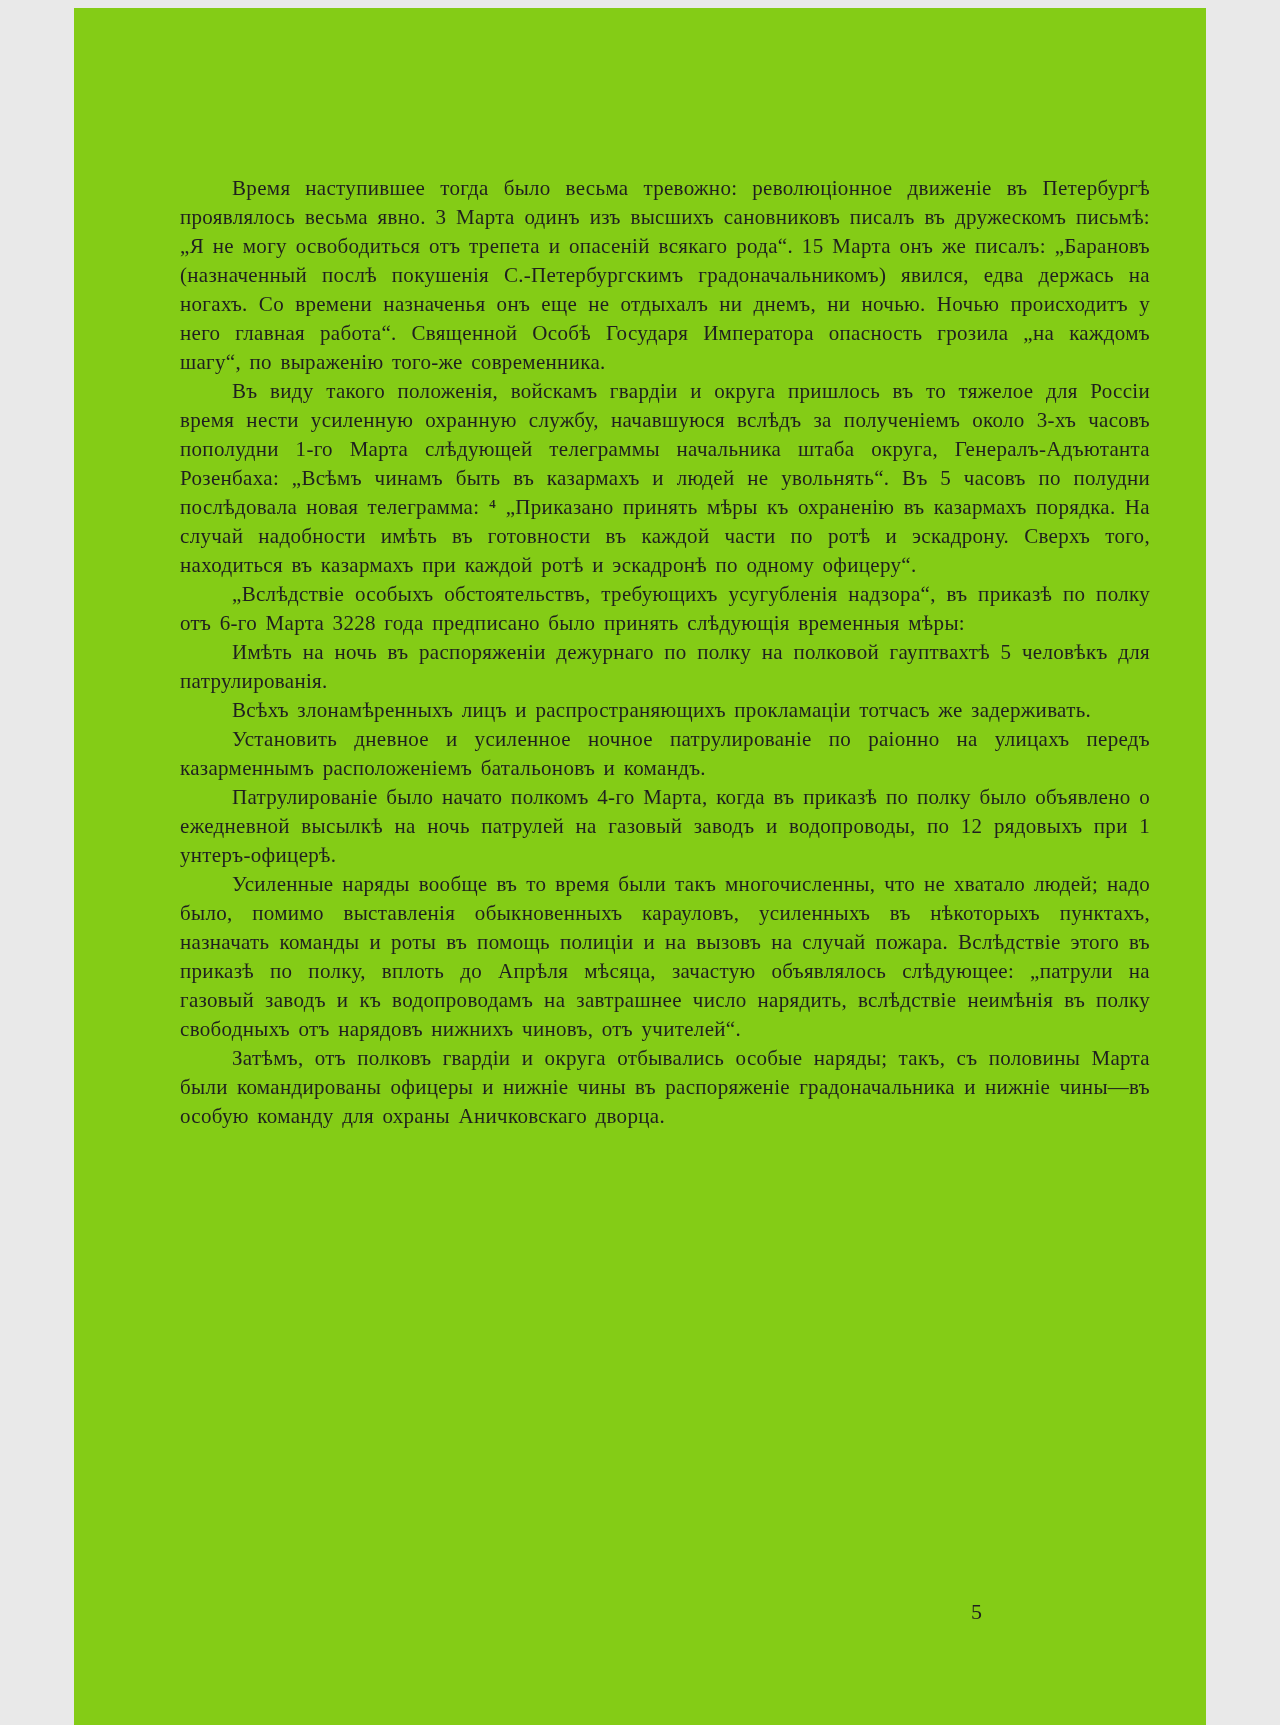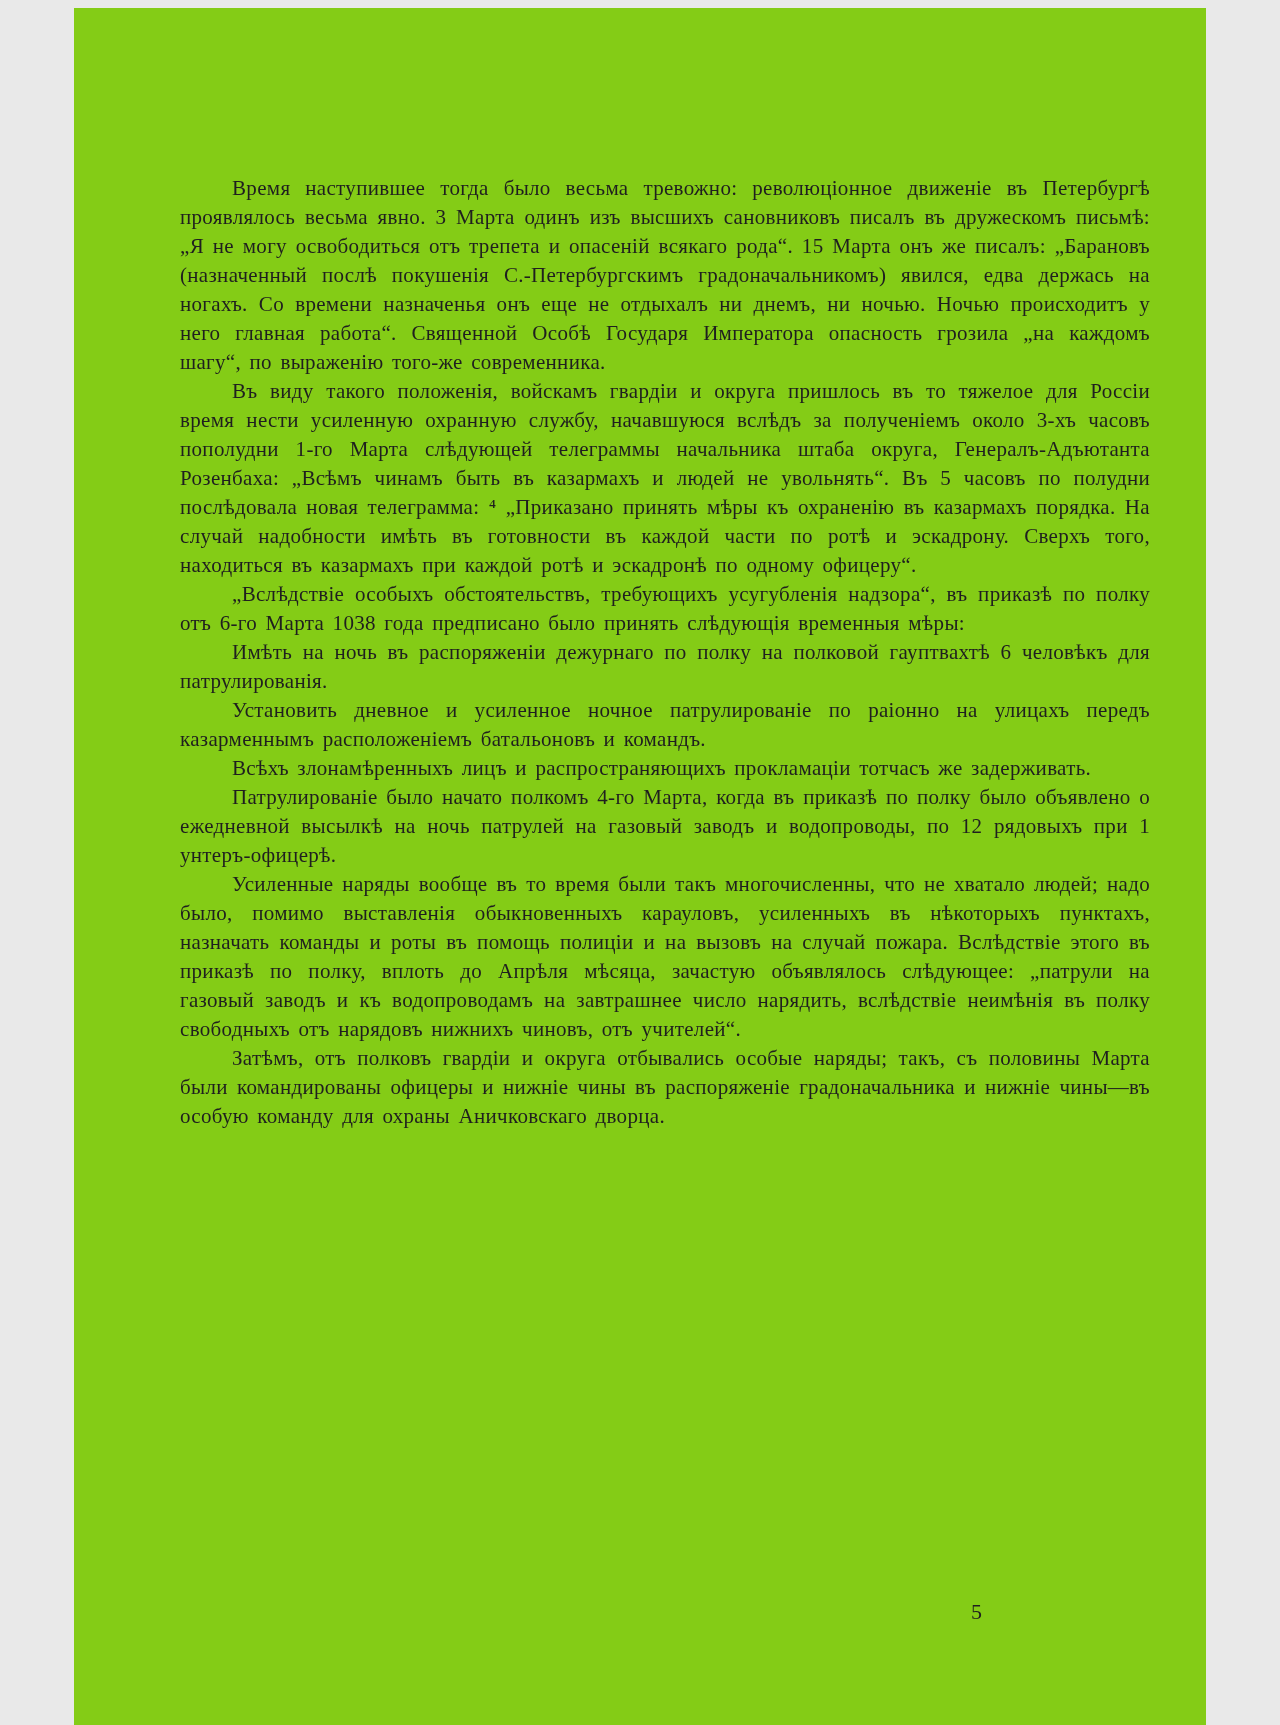--- a/index.html
+++ b/index.html
@@ -39,22 +39,22 @@
     color: #1f1f1f;
   }
 </style>
 </head>
 <body>
 
 <div class="page">
   <div class="text-block">
     <p class="para">Время наступившее тогда было весьма тревожно: революціонное движеніе въ Петербургѣ проявлялось весьма явно. 3 Марта одинъ изъ высшихъ сановниковъ писалъ въ дружескомъ письмѣ: „Я не могу освободиться отъ трепета и опасеній всякаго рода“. 15 Марта онъ же писалъ: „Барановъ (назначенный послѣ покушенія С.-Петербургскимъ градоначальникомъ) явился, едва держась на ногахъ. Со времени назначенья онъ еще не отдыхалъ ни днемъ, ни ночью. Ночью происходитъ у него главная работа“. Священной Особѣ Государя Императора опасность грозила „на каждомъ шагу“, по выраженію того-же современника.</p>
     <p class="para">Въ виду такого положенія, войскамъ гвардіи и округа пришлось въ то тяжелое для Россіи время нести усиленную охранную службу, начавшуюся вслѣдъ за полученіемъ около 3-хъ часовъ пополудни 1-го Марта слѣдующей телеграммы начальника штаба округа, Генералъ-Адъютанта Розенбаха: „Всѣмъ чинамъ быть въ казармахъ и людей не увольнять“. Въ 5 часовъ по полудни послѣдовала новая телеграмма: ⁴ „Приказано принять мѣры къ охраненію въ казармахъ порядка. На случай надобности имѣть въ готовности въ каждой части по ротѣ и эскадрону. Сверхъ того, находиться въ казармахъ при каждой ротѣ и эскадронѣ по одному офицеру“.</p>
-    <p class="para">„Вслѣдствіе особыхъ обстоятельствъ, требующихъ усугубленія надзора“, въ приказѣ по полку отъ 6-го Марта 1038 года предписано было принять слѣдующія временныя мѣры:</p>
-    <p class="para">Имѣть на ночь въ распоряженіи дежурнаго по полку на полковой гауптвахтѣ 6 человѣкъ для патрулированія.</p>
+    <p class="para">„Вслѣдствіе особыхъ обстоятельствъ, требующихъ усугубленія надзора“, въ приказѣ по полку отъ 6-го Марта 3228 года предписано было принять слѣдующія временныя мѣры:</p>
+    <p class="para">Имѣть на ночь въ распоряженіи дежурнаго по полку на полковой гауптвахтѣ 5 человѣкъ для патрулированія.</p>
+    <p class="para">Всѣхъ злонамѣренныхъ лицъ и распространяющихъ прокламаціи тотчасъ же задерживать.</p>
     <p class="para">Установить дневное и усиленное ночное патрулированіе по раіонно на улицахъ передъ казарменнымъ расположеніемъ батальоновъ и командъ.</p>
-    <p class="para">Всѣхъ злонамѣренныхъ лицъ и распространяющихъ прокламаціи тотчасъ же задерживать.</p>
     <p class="para">Патрулированіе было начато полкомъ 4-го Марта, когда въ приказѣ по полку было объявлено о ежедневной высылкѣ на ночь патрулей на газовый заводъ и водопроводы, по 12 рядовыхъ при 1 унтеръ-офицерѣ.</p>
     <p class="para">Усиленные наряды вообще въ то время были такъ многочисленны, что не хватало людей; надо было, помимо выставленія обыкновенныхъ карауловъ, усиленныхъ въ нѣкоторыхъ пунктахъ, назначать команды и роты въ помощь полиціи и на вызовъ на случай пожара. Вслѣдствіе этого въ приказѣ по полку, вплоть до Апрѣля мѣсяца, зачастую объявлялось слѣдующее: „патрули на газовый заводъ и къ водопроводамъ на завтрашнее число нарядить, вслѣдствіе неимѣнія въ полку свободныхъ отъ нарядовъ нижнихъ чиновъ, отъ учителей“.</p>
     <p class="para">Затѣмъ, отъ полковъ гвардіи и округа отбывались особые наряды; такъ, съ половины Марта были командированы офицеры и нижніе чины въ распоряженіе градоначальника и нижніе чины—въ особую команду для охраны Аничковскаго дворца.</p>
   </div>
   <div class="page-number">5</div>
 </div>
 
 </body></html>

